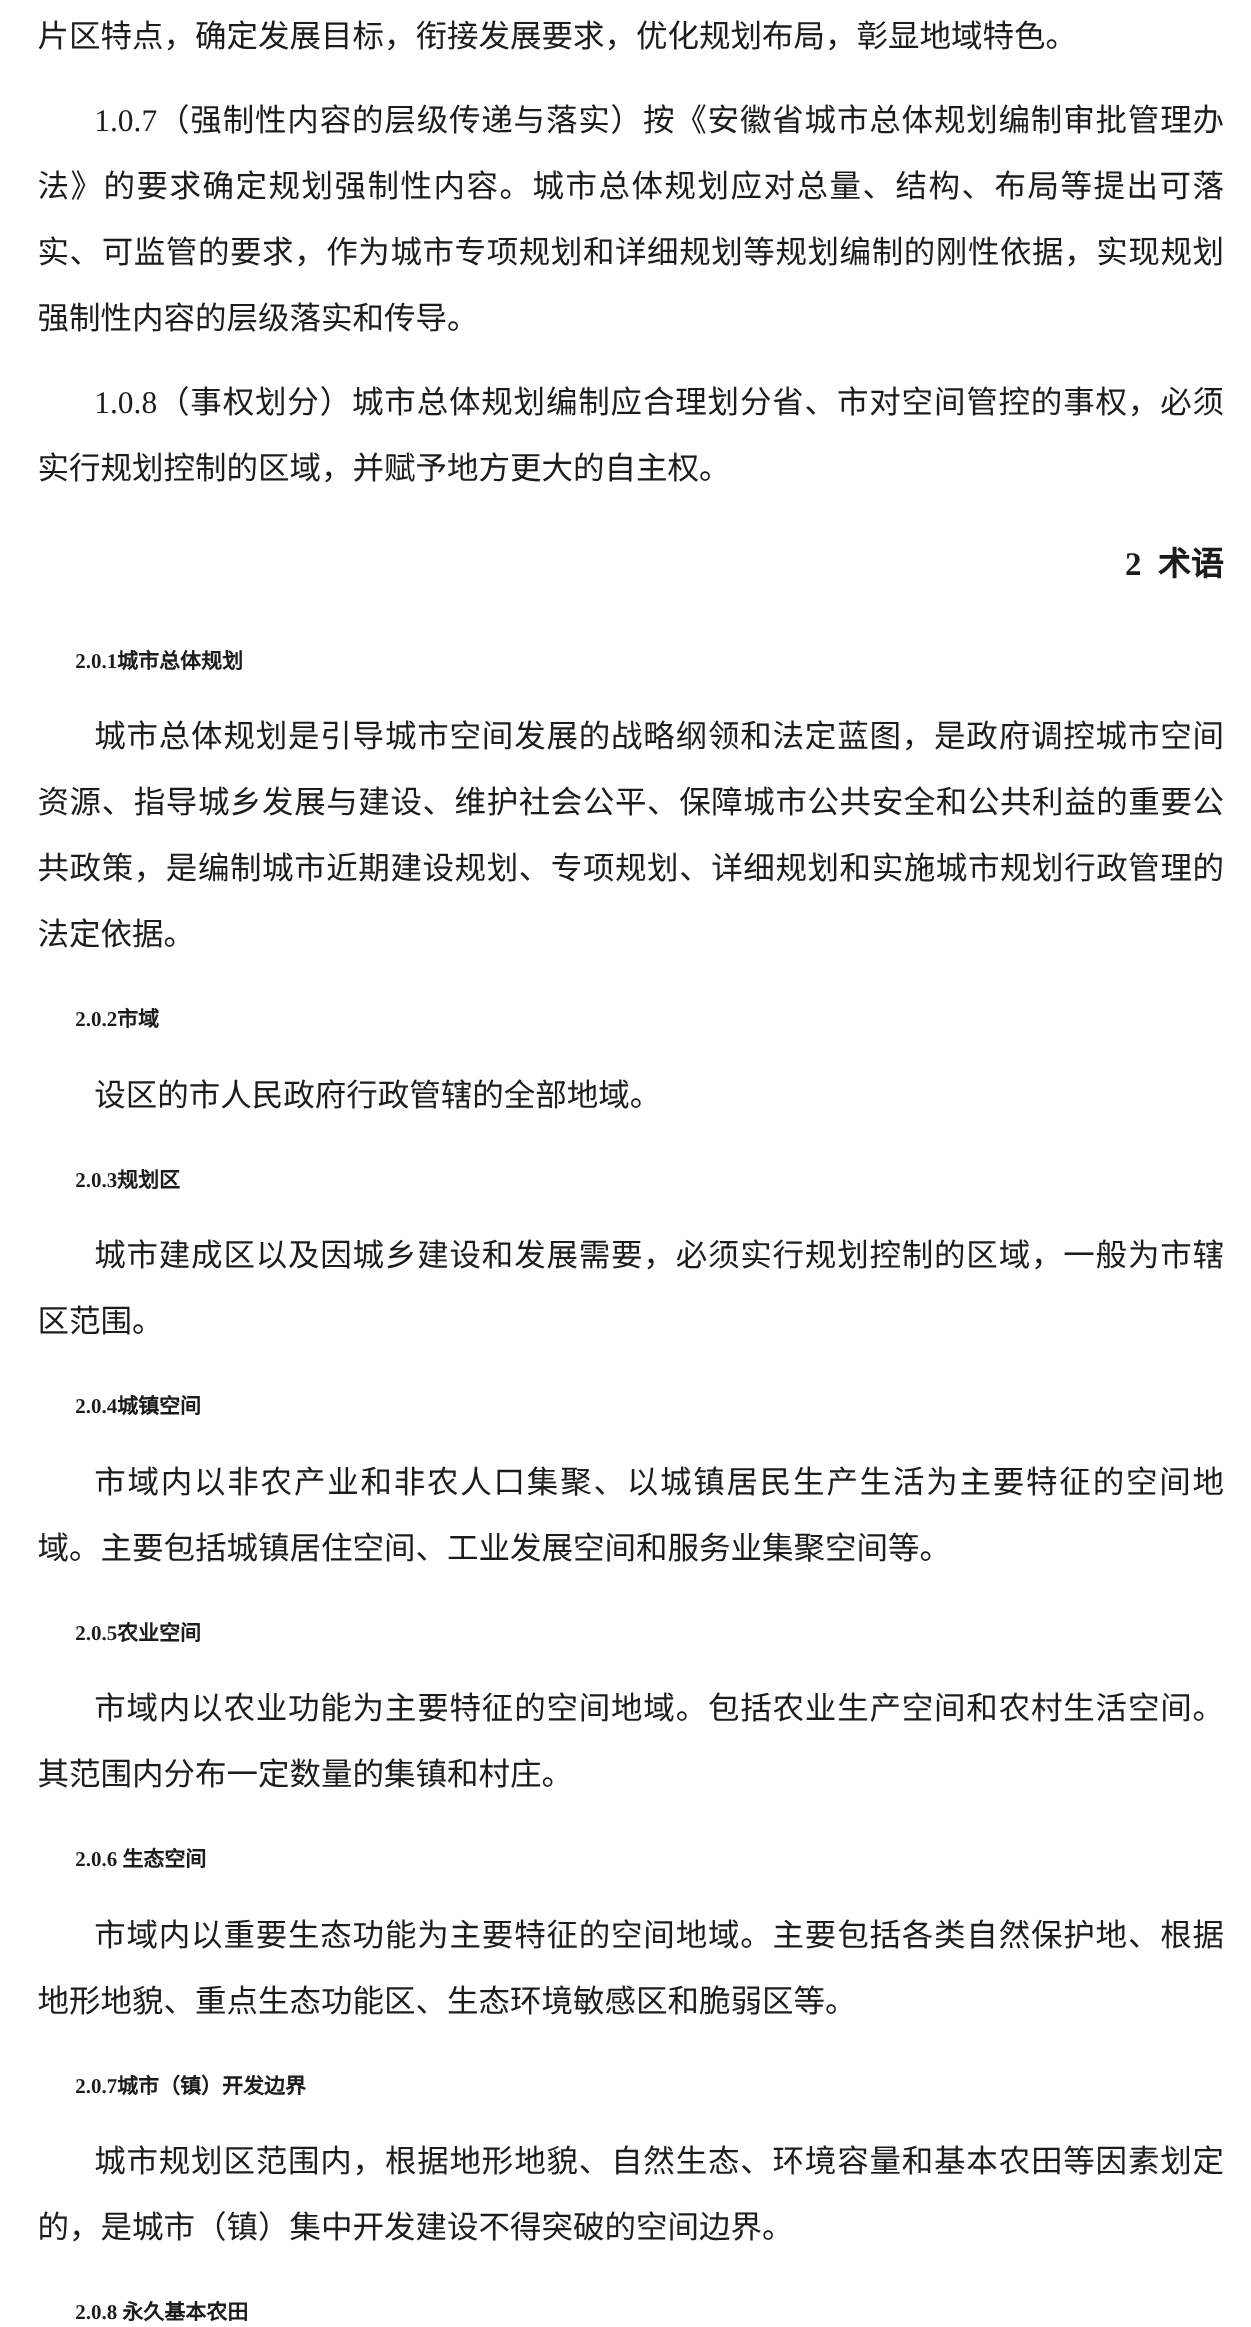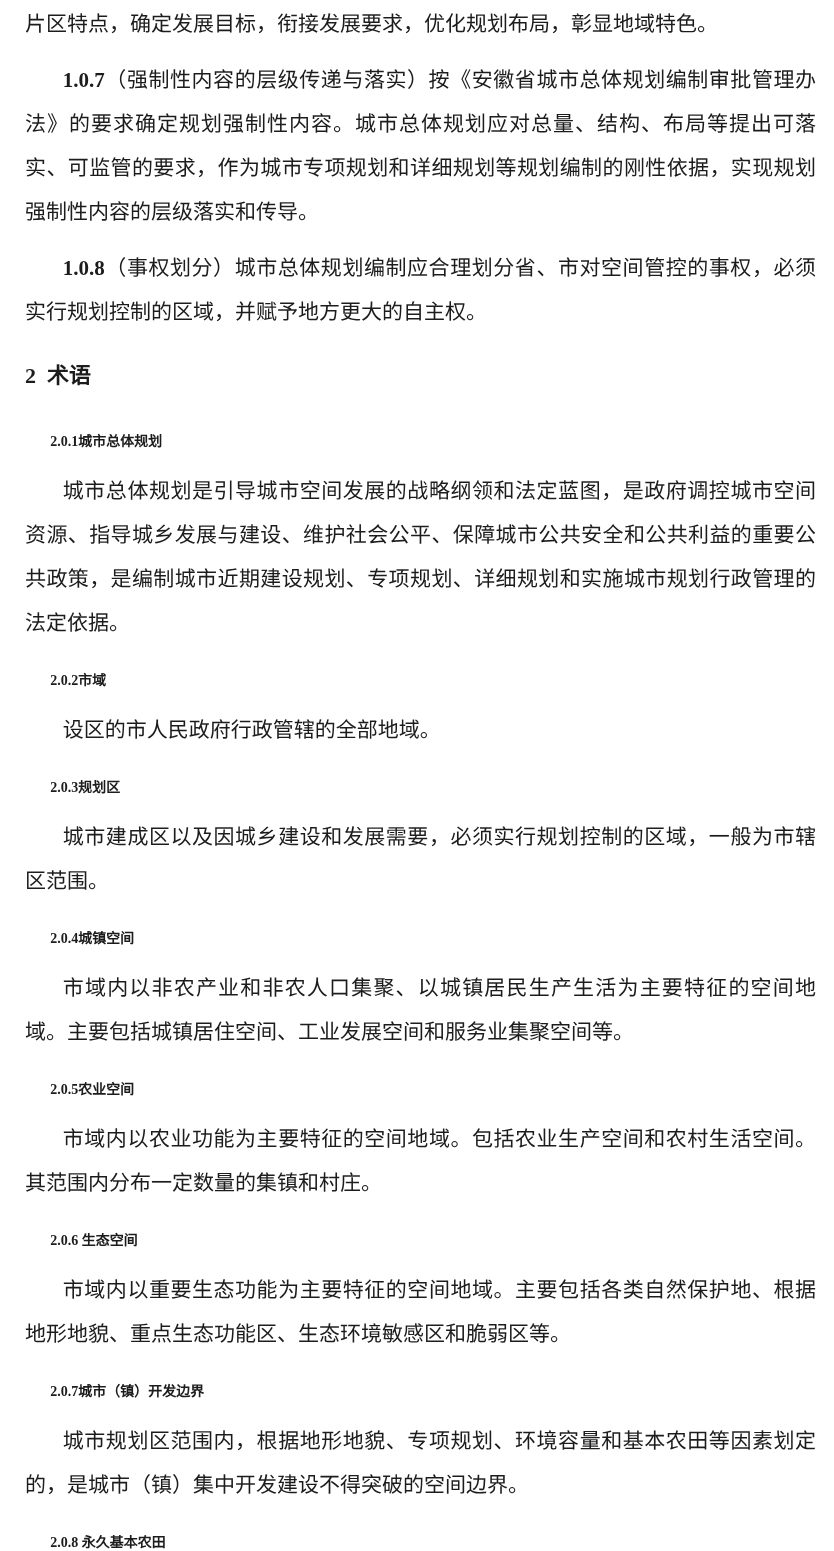--- a/index.html
+++ b/index.html
@@ -21,35 +21,35 @@
     text-justify: inter-ideograph;
     text-indent: 1.8em;
     word-break: break-all;
   }
   .doc p.no-indent {
     text-indent: 0;
   }
   .chapter-heading {
     font-size: 22px;
     font-weight: bold;
-    text-align: left;
+    text-align: right;
     line-height: 44px;
     margin: 20px 0 22px 0;
     white-space: pre-wrap;
     font-family: Liberation Serif, serif;
   }
   .term-heading {
     font-size: 14px;
     font-weight: bold;
     line-height: 44px;
     margin: 14px 0 5px 0;
     text-indent: 1.8em;
   }
   .clause-no {
-    font-weight: bold;
+    font-weight: normal;
   }
 </style>
 </head>
 <body>
 
 <div class="doc">
 
   <p class="no-indent">片区特点，确定发展目标，衔接发展要求，优化规划布局，彰显地域特色。</p>
 
   <p><span class="clause-no">1.0.7</span><span>（强制性内容的层级传递与落实）按《安徽省城市总体规划编制审批管理办法》的要求确定规划强制性内容。城市总体规划应对总量、结构、布局等提出可落实、可监管的要求，作为城市专项规划和详细规划等规划编制的刚性依据，实现规划强制性内容的层级落实和传导。</span></p>
@@ -70,17 +70,17 @@
   <h3 class="term-heading">2.0.4城镇空间</h3>
   <p>市域内以非农产业和非农人口集聚、以城镇居民生产生活为主要特征的空间地域。主要包括城镇居住空间、工业发展空间和服务业集聚空间等。</p>
 
   <h3 class="term-heading">2.0.5农业空间</h3>
   <p>市域内以农业功能为主要特征的空间地域。包括农业生产空间和农村生活空间。其范围内分布一定数量的集镇和村庄。</p>
 
   <h3 class="term-heading">2.0.6 生态空间</h3>
   <p>市域内以重要生态功能为主要特征的空间地域。主要包括各类自然保护地、根据地形地貌、重点生态功能区、生态环境敏感区和脆弱区等。</p>
 
   <h3 class="term-heading">2.0.7城市（镇）开发边界</h3>
-  <p>城市规划区范围内，根据地形地貌、专项规划、环境容量和基本农田等因素划定的，是城市（镇）集中开发建设不得突破的空间边界。</p>
+  <p>城市规划区范围内，根据地形地貌、自然生态、环境容量和基本农田等因素划定的，是城市（镇）集中开发建设不得突破的空间边界。</p>
 
   <h3 class="term-heading">2.0.8 永久基本农田</h3>
 
 </div>
 
 </body></html>

